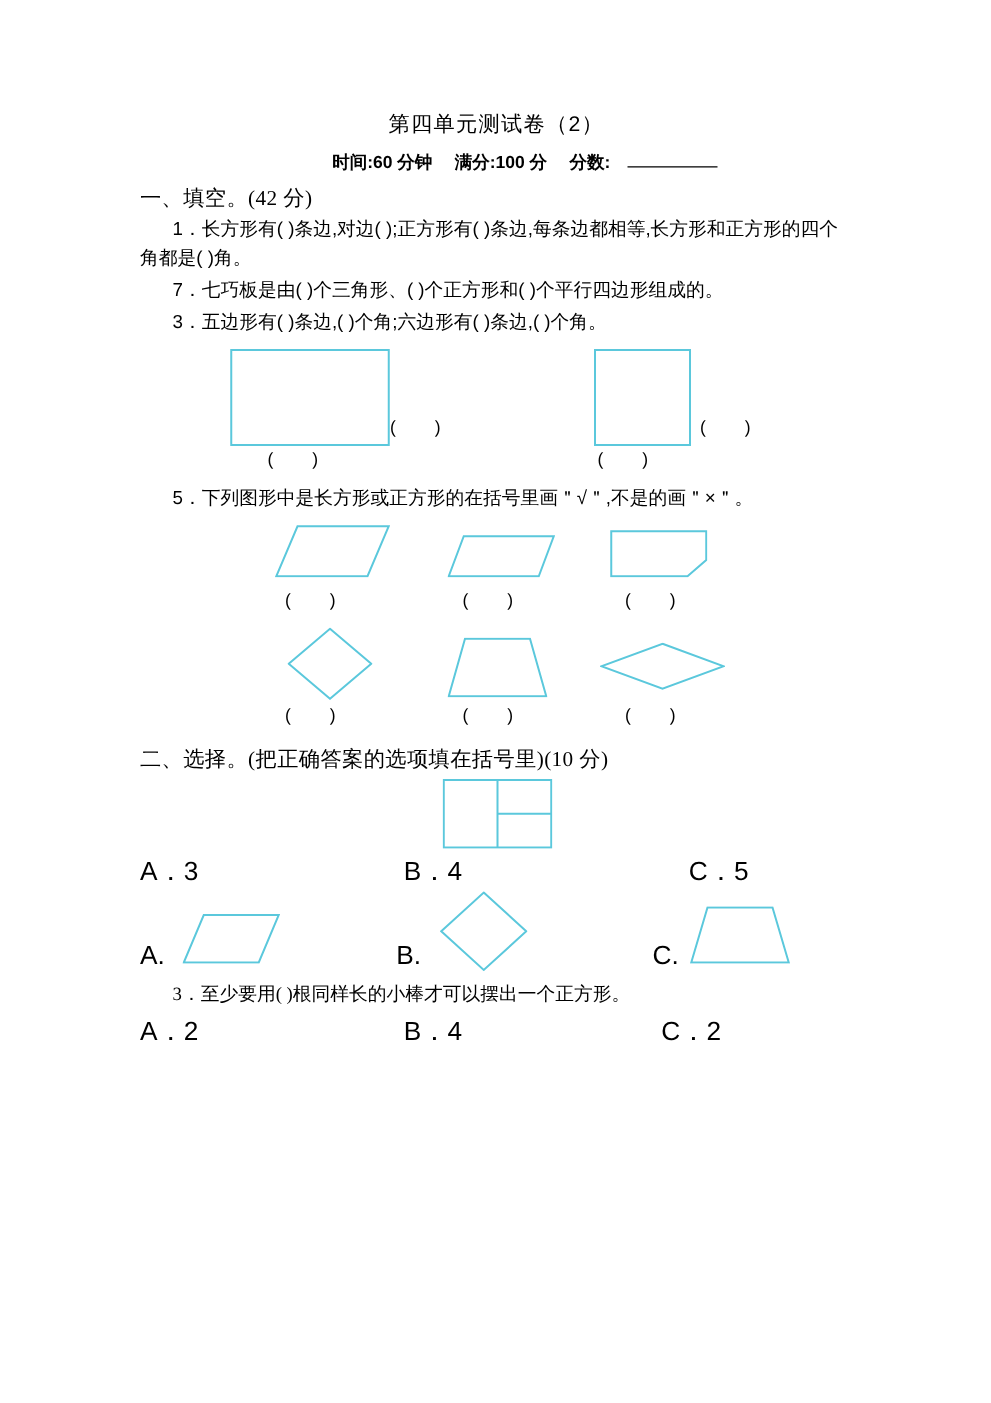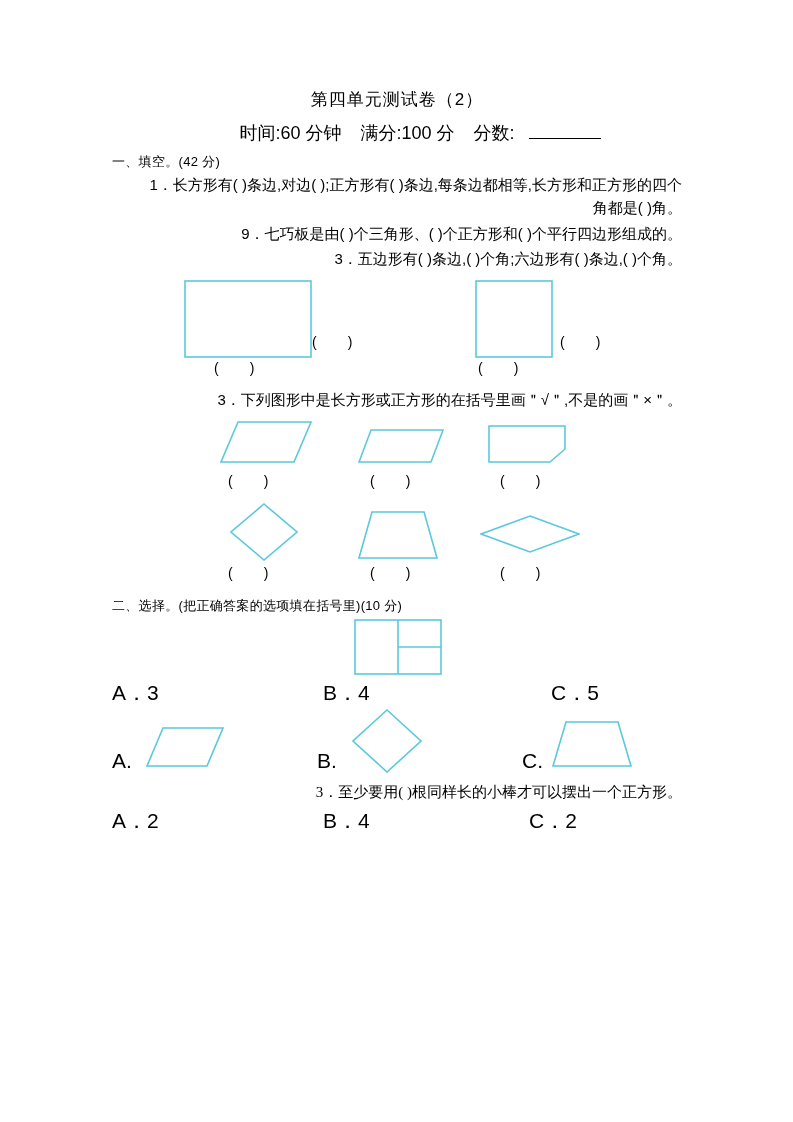--- a/index.html
+++ b/index.html
@@ -30,44 +30,44 @@
   .doc-title {
     text-align: center;
     font-size: 17px;
     font-family: "Liberation Sans", sans-serif;
     letter-spacing: 1px;
     margin: 0 0 10px 0;
     font-weight: normal;
   }
   .meta-line {
     text-align: center;
-    font-size: 18px;
+    font-size: 14px;
     font-family: "Liberation Sans", sans-serif;
     margin-bottom: 8px;
     padding-left: 60px;
+    font-weight: bold;
   }
   .meta-line span { margin-right: 14px; }
   .score-blank {
     border-bottom: 1px solid #000;
     display: inline-block;
     width: 72px;
   }
   .section-head {
-    font-size: 13px;
-    font-family: Liberation Sans, sans-serif;
+    font-size: 17px;
+    font-family: Liberation Serif, serif;
     margin: 6px 0 2px 0;
     letter-spacing: 0.3px;
   }
   .q {
     font-size: 15px;
     font-family: "Liberation Sans", sans-serif;
     line-height: 1.55;
     margin: 2px 0;
     text-indent: 26px;
-    text-align: right;
   }
   .figrow {
     position: relative;
     width: 570px;
   }
   .shape-svg { display: block; }
   .paren {
     font-size: 14px;
     font-family: "Liberation Sans", sans-serif;
     white-space: pre;
@@ -95,38 +95,38 @@
 
     <div class="meta-line">
       <span>时间:60 分钟</span>
       <span>满分:100 分</span>
       <span>分数:</span><span class="score-blank"></span>
     </div>
 
     <div class="section-head">一、填空。(42 分)</div>
 
     <div class="q">1．长方形有(        )条边,对边(        );正方形有(        )条边,每条边都相等,长方形和正方形的四个角都是(        )角。</div>
-    <div class="q">9．七巧板是由(        )个三角形、(        )个正方形和(        )个平行四边形组成的。</div>
+    <div class="q">7．七巧板是由(        )个三角形、(        )个正方形和(        )个平行四边形组成的。</div>
     <div class="q">3．五边形有(        )条边,(        )个角;六边形有(        )条边,(        )个角。</div>
 
     <div class="figrow" style="height:108px; margin-top:6px;">
       <svg class="shape-svg abs" style="left:72px; top:4px;" width="128" height="78" viewBox="0 0 128 78">
         <rect x="1" y="1" width="126" height="76" fill="none" stroke="#5bc8dc" stroke-width="1.6"></rect>
       </svg>
       <span class="paren abs" style="left:200px; top:58px;">(        )</span>
       <span class="paren abs" style="left:102px; top:84px;">(        )</span>
 
       <svg class="shape-svg abs" style="left:363px; top:4px;" width="78" height="78" viewBox="0 0 78 78">
         <rect x="1" y="1" width="76" height="76" fill="none" stroke="#5bc8dc" stroke-width="1.6"></rect>
       </svg>
       <span class="paren abs" style="left:448px; top:58px;">(        )</span>
       <span class="paren abs" style="left:366px; top:84px;">(        )</span>
     </div>
 
-    <div class="q" style="margin-top:4px;">3．下列图形中是长方形或正方形的在括号里画＂√＂,不是的画＂×＂。</div>
+    <div class="q" style="margin-top:4px;">5．下列图形中是长方形或正方形的在括号里画＂√＂,不是的画＂×＂。</div>
 
     <div class="figrow" style="height:80px; margin-top:10px;">
       <svg class="shape-svg abs" style="left:108px; top:0;" width="92" height="42" viewBox="0 0 92 42">
         <polygon points="18,1 91,1 74,41 1,41" fill="none" stroke="#5bc8dc" stroke-width="1.6"></polygon>
       </svg>
       <span class="paren abs" style="left:116px; top:52px;">(        )</span>
 
       <svg class="shape-svg abs" style="left:246px; top:8px;" width="86" height="34" viewBox="0 0 86 34">
         <polygon points="13,1 85,1 73,33 1,33" fill="none" stroke="#5bc8dc" stroke-width="1.6"></polygon>
       </svg>

